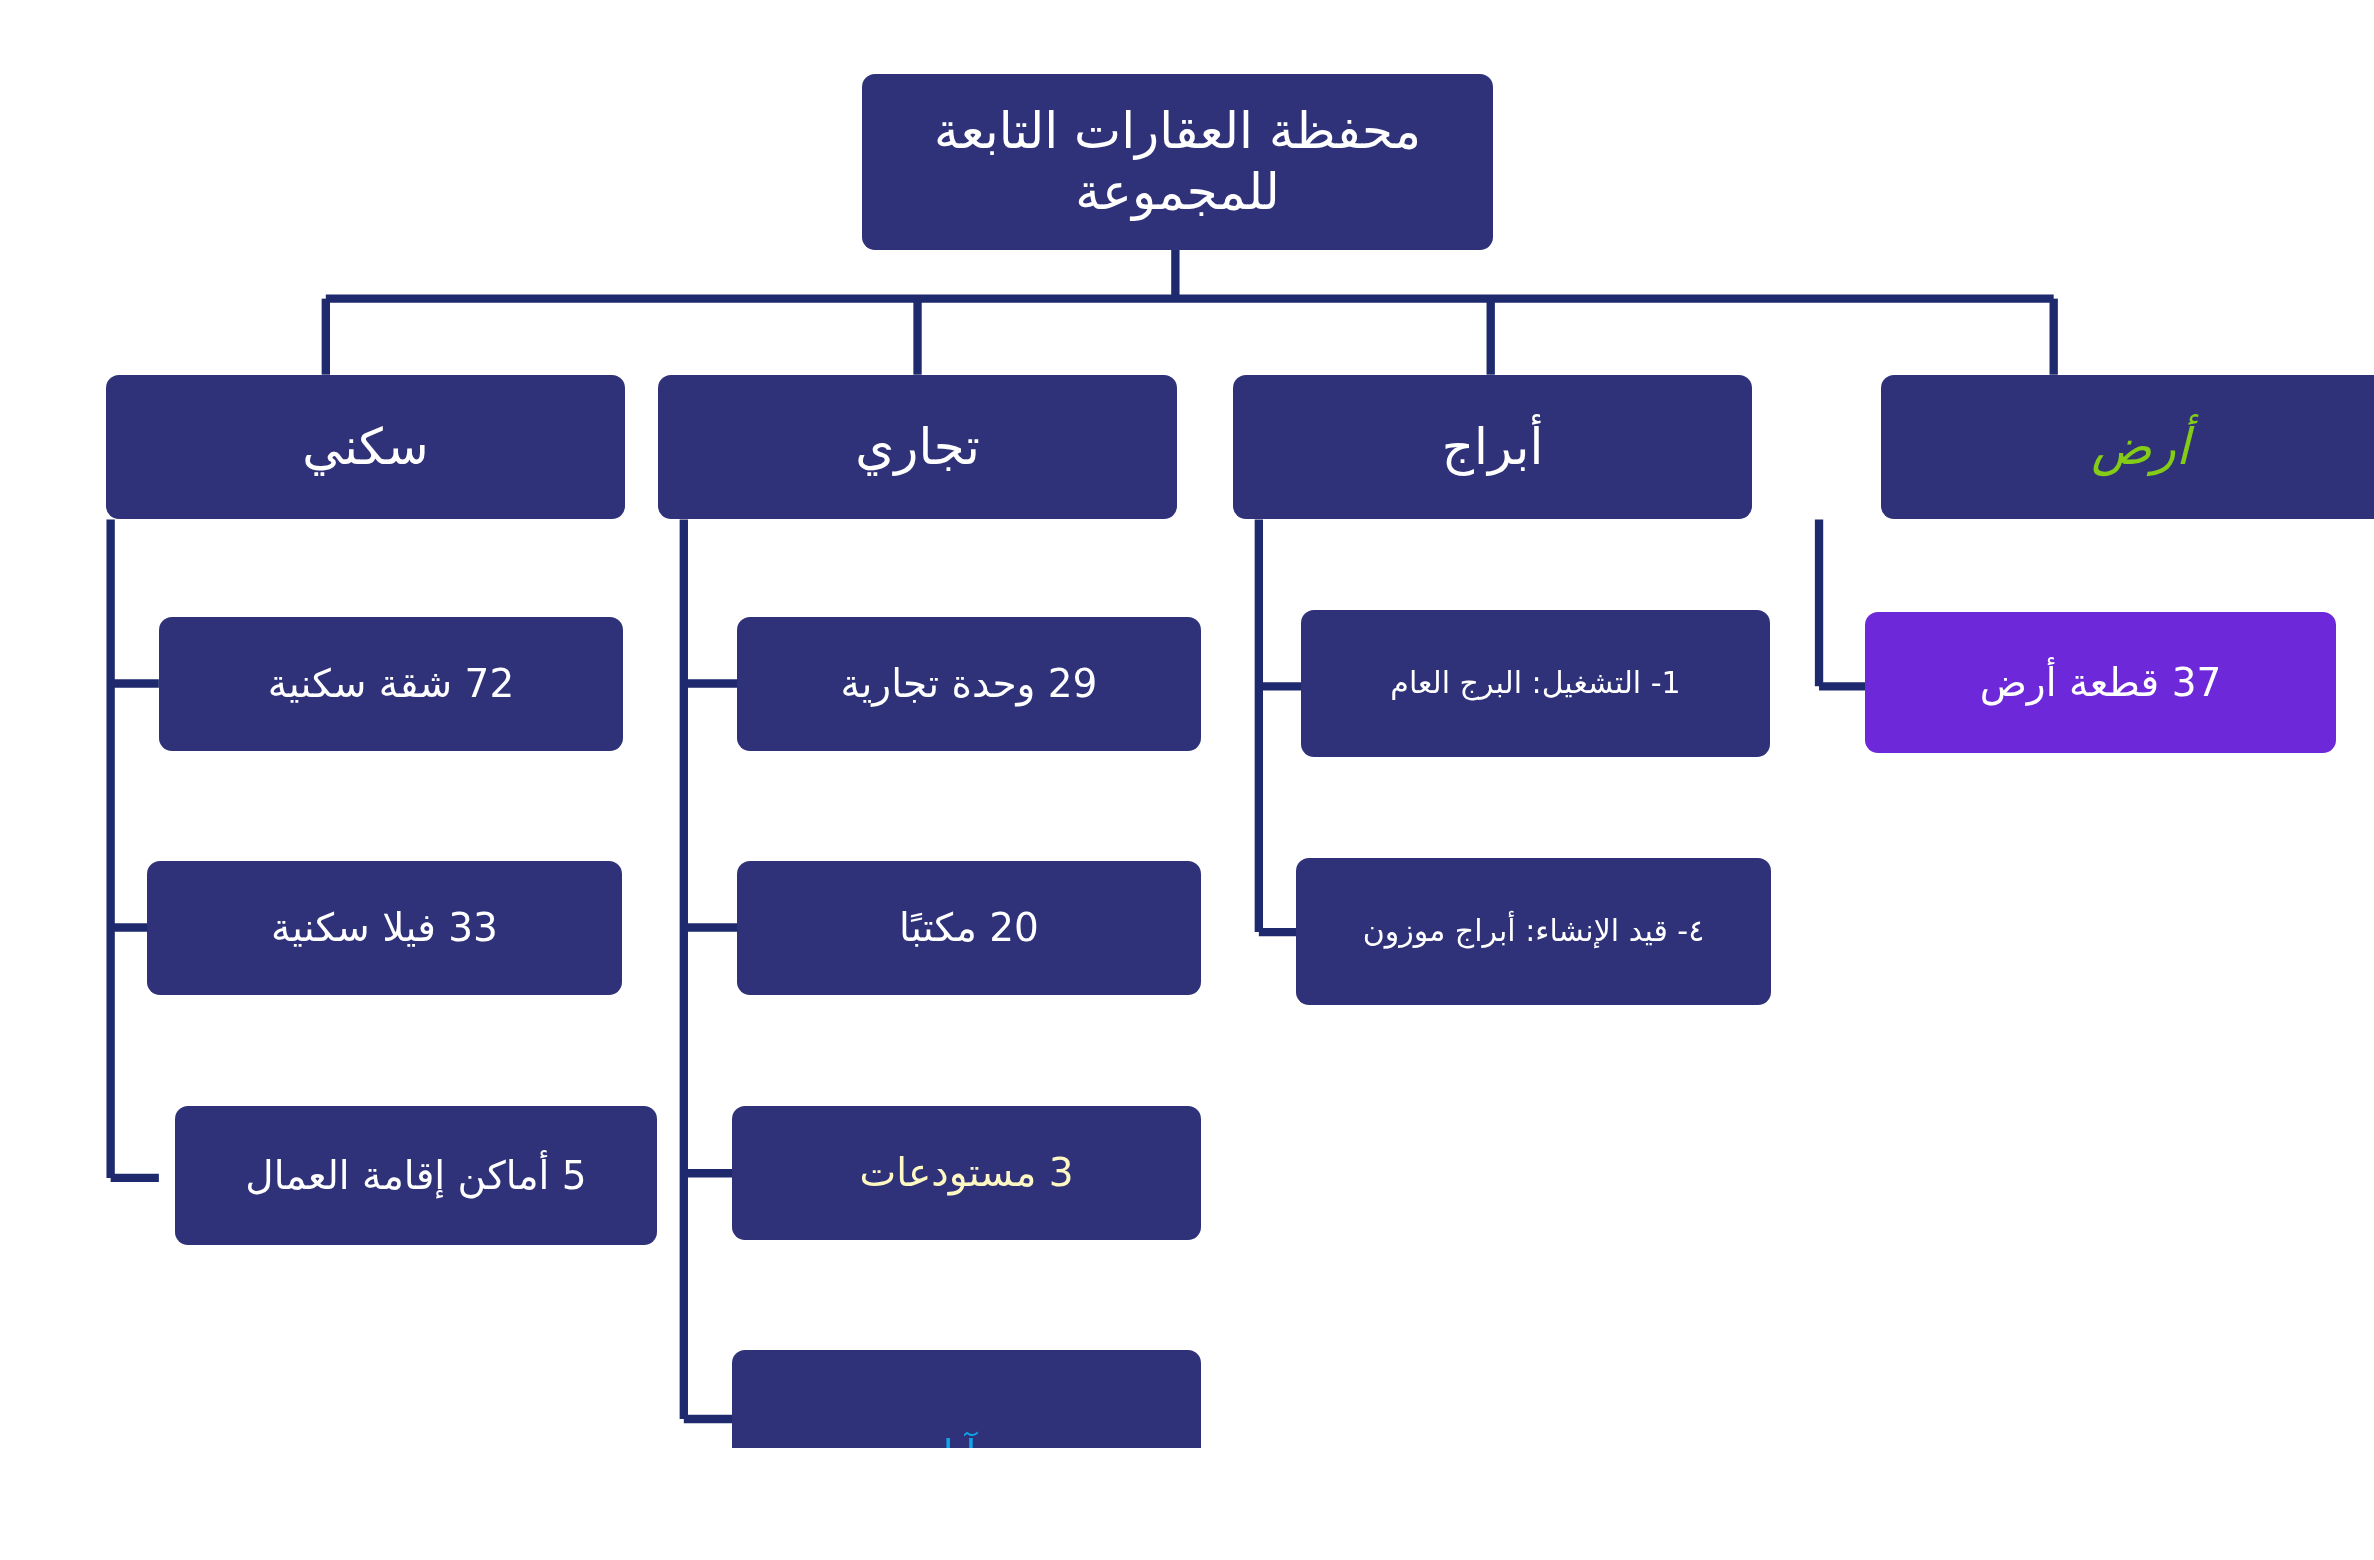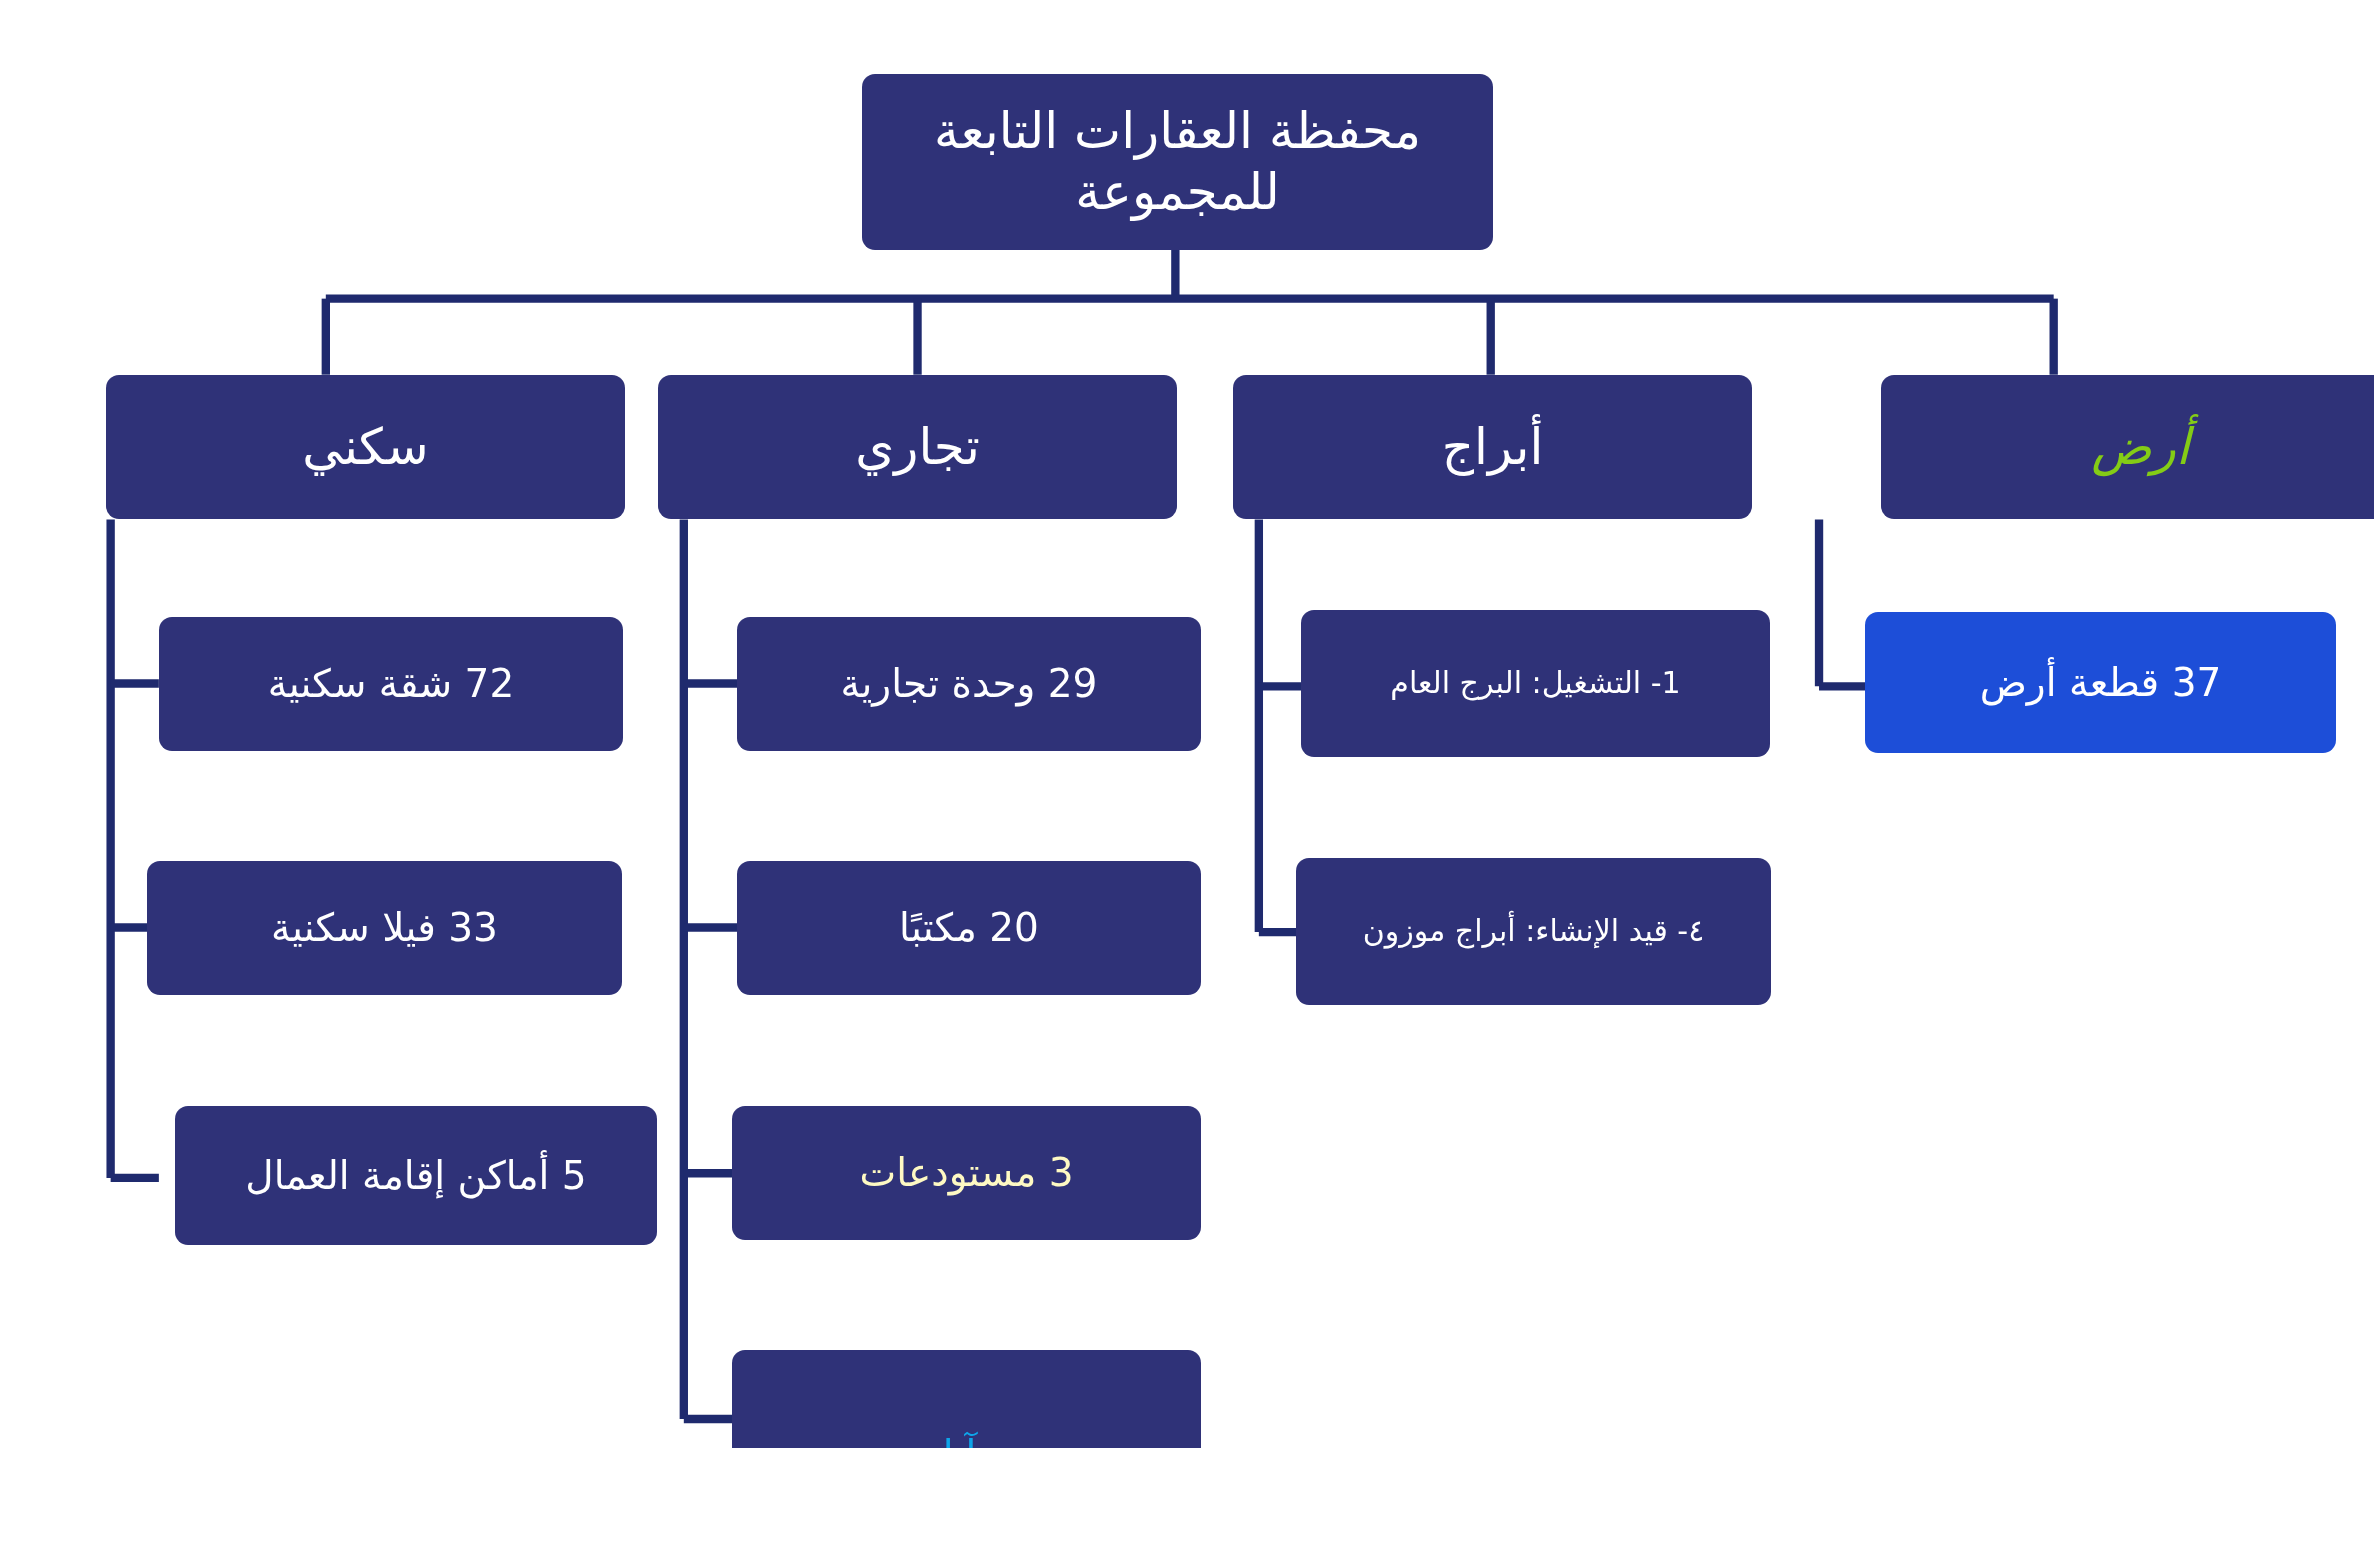--- a/index.html
+++ b/index.html
@@ -140,18 +140,18 @@
   </div>
 
   <div class="node node-leaf-two" style="left: 1302px; top: 610px; width: 469px; height: 147px; background: rgb(47, 50, 120); color: rgb(255, 255, 255);">
     <span>1- التشغيل: البرج العام</span>
   </div>
 
   <div class="node node-leaf-two" style="left: 1297px; top: 858px; width: 475px; height: 147px; background: rgb(47, 50, 120); color: rgb(255, 255, 255);">
     <span>٤- قيد الإنشاء: أبراج موزون</span>
   </div>
 
-  <div class="node node-leaf" style="left: 1866px; top: 612px; width: 471px; height: 141px; background: #1d4ed8; color: rgb(255, 255, 255);">
+  <div class="node node-leaf" style="left: 1866px; top: 612px; width: 471px; height: 141px; background: #6d28d9; color: rgb(255, 255, 255);">
     <span>37 قطعة أرض</span>
   </div>
 
 </div>
 
 
 </body></html>

